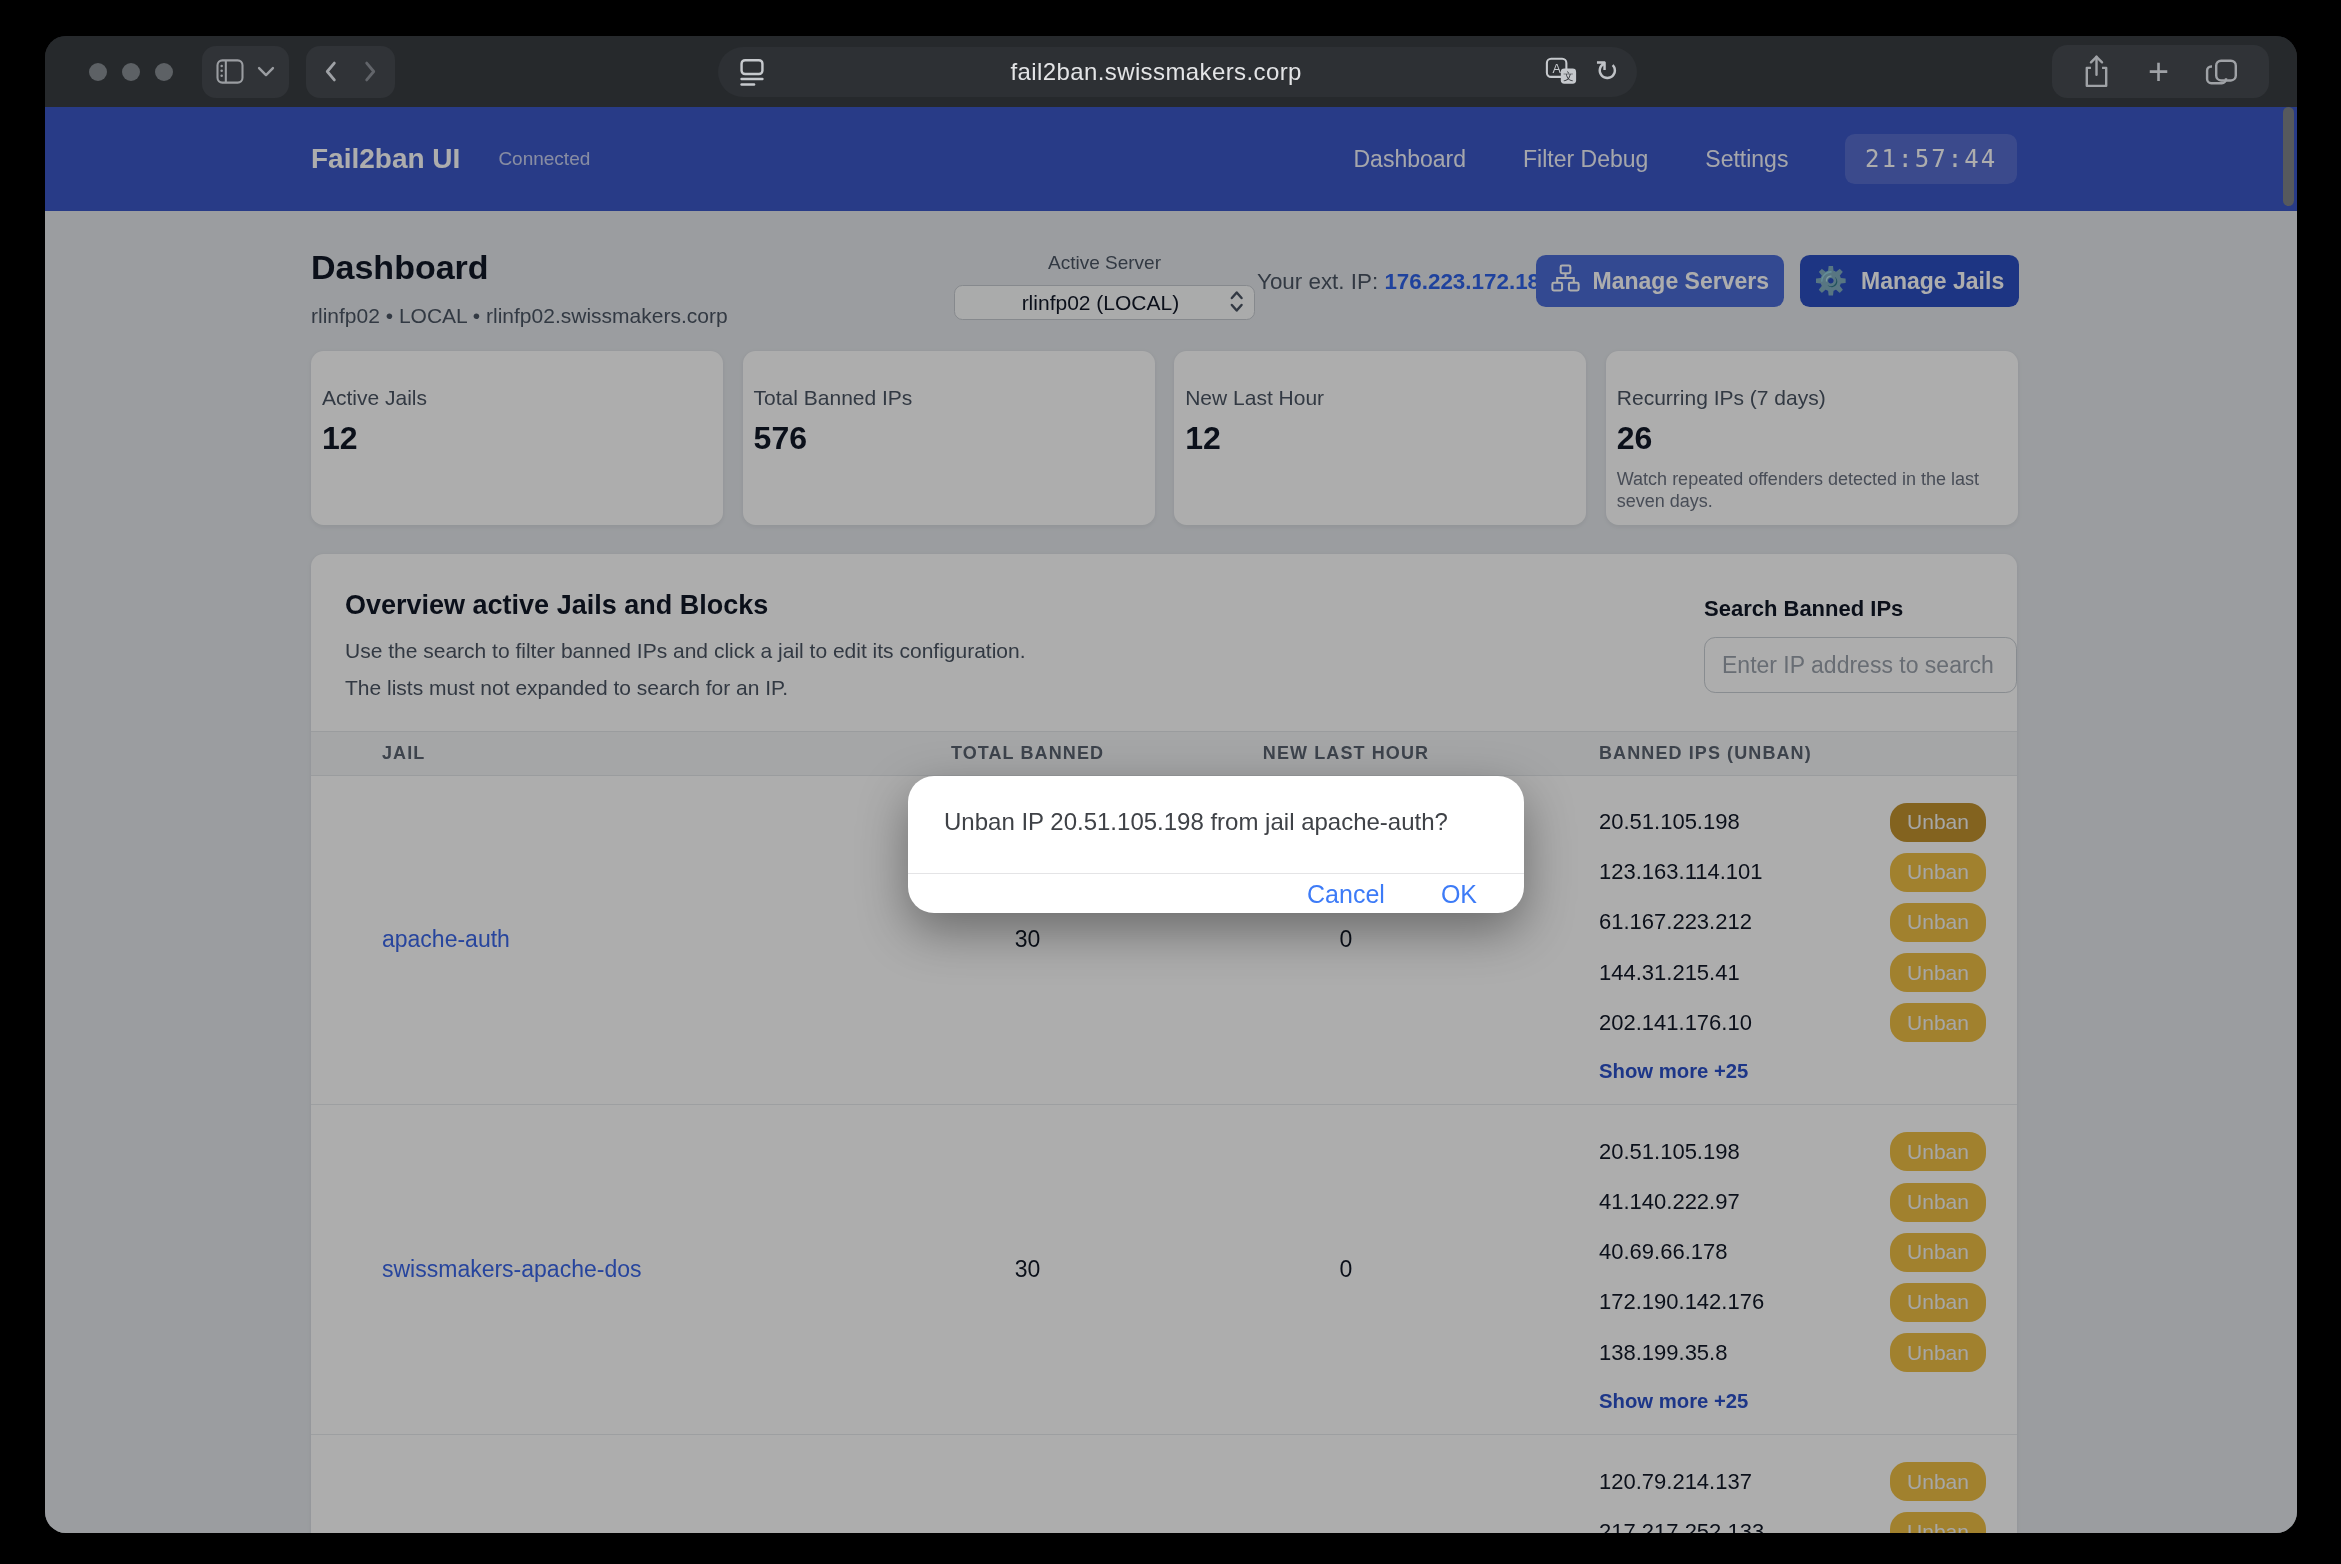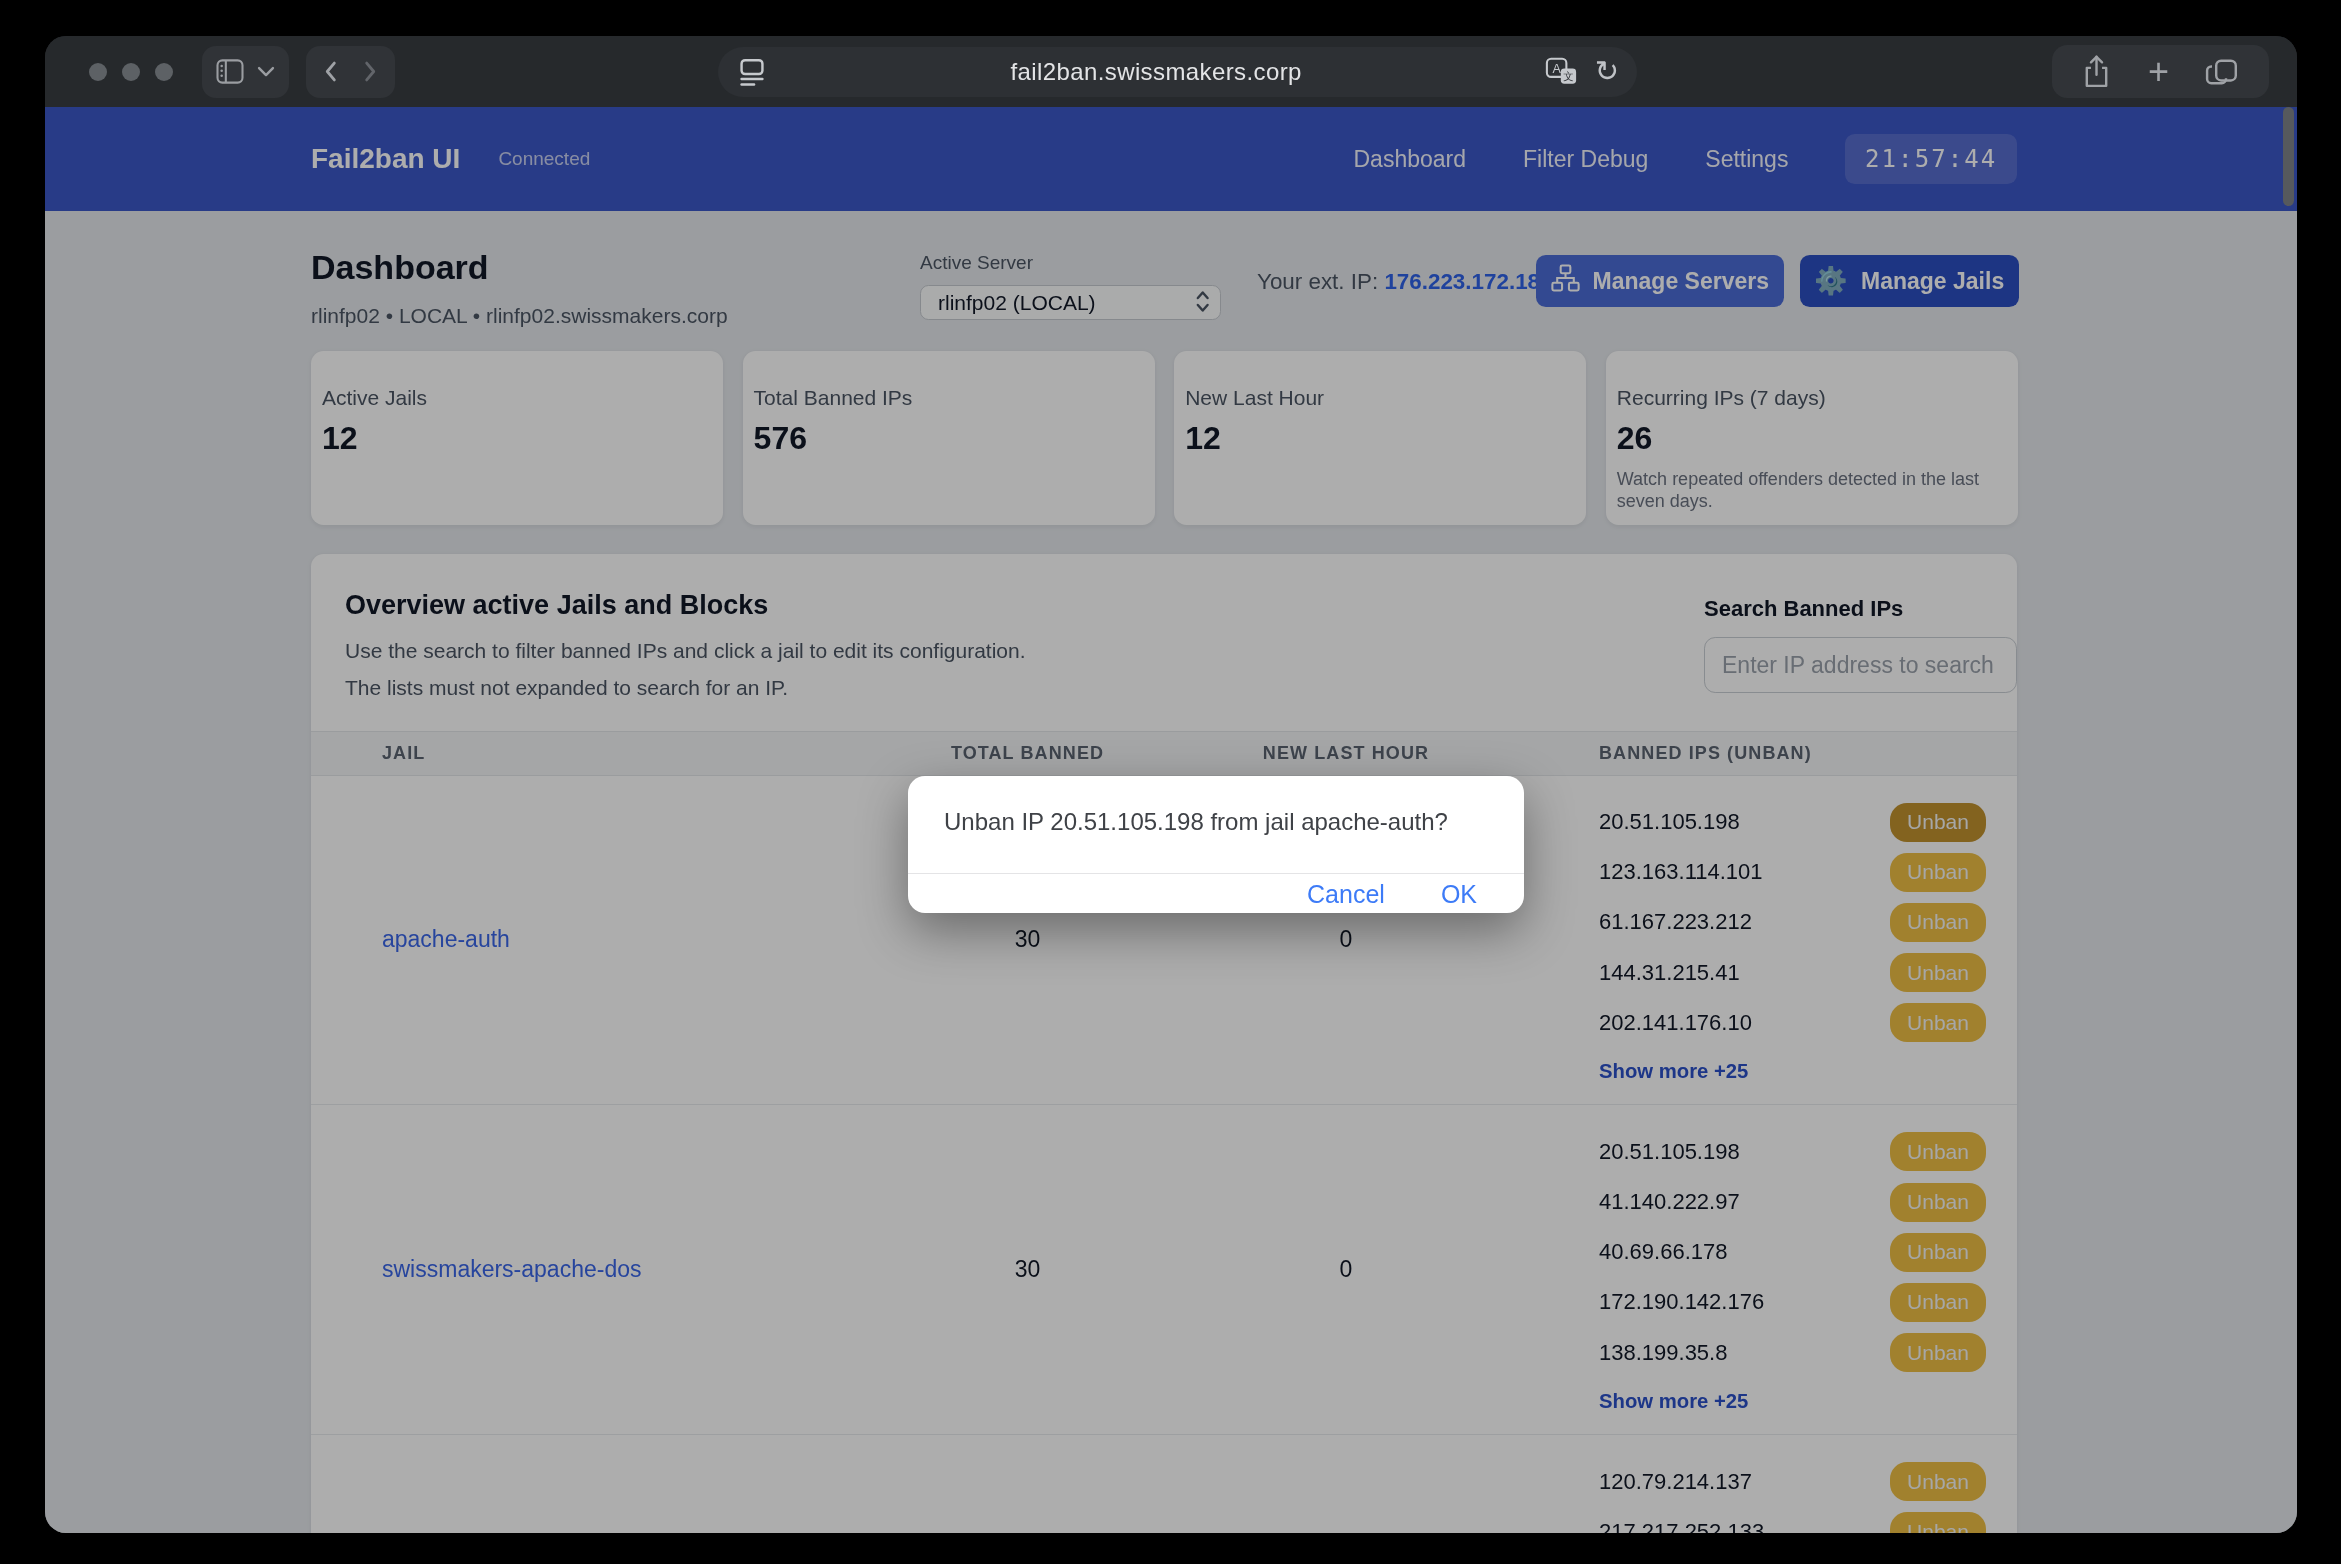--- a/index.html
+++ b/index.html
@@ -33,21 +33,21 @@
   .conn-status{color:rgba(255,255,255,.72);font-size:19px;margin-left:38px;}
   .nav-right{margin-left:auto;display:flex;align-items:center;gap:57px;}
   .nav-link{color:rgba(255,255,255,.94);font-size:23px;cursor:pointer;}
   .clock-pill{background:rgba(255,255,255,.14);border-radius:9.8px;padding:11.2px 19.6px;color:#fff;
               font-family:"DejaVu Sans Mono",monospace;font-size:24px;letter-spacing:2.1px;}
 
   .content{position:relative;width:1706px;margin-left:266px;}
   .page-header{position:relative;height:103px;margin-top:37px;}
   .page-title{font-size:34px;font-weight:bold;color:#111827;}
   .page-subtitle{margin-top:17px;font-size:21px;color:#4b5563;}
-  .server-block{position:absolute;left:609px;top:4.2px;}
+  .server-block{position:absolute;left:643px;top:4.2px;text-align:center;}
   .server-label{font-size:19px;color:#4b5563;}
   .server-select{margin-top:11.2px;width:301px;height:35px;background:#fbfcfd;border:1.4px solid #c6cad0;
                  border-radius:8.4px;display:flex;align-items:center;padding:0 9.8px 0 17px;cursor:pointer;}
   .server-select-text{flex:1;font-size:21px;color:#111827;}
   .extip{position:absolute;left:946px;top:21px;font-size:22.4px;color:#4b5563;}
   .extip b{color:#2f62e8;}
   .hdr-btn{position:absolute;top:7px;height:52px;border-radius:9.8px;display:flex;align-items:center;
            justify-content:center;gap:12.6px;color:#fff;font-size:23px;font-weight:600;cursor:pointer;}
   .btn-servers{left:1225px;width:248px;background:#4c6cd6;}
   .btn-jails{left:1489px;width:219px;background:#2b4fc2;}
@@ -91,21 +91,21 @@
   .unban-btn.pressed{background:#c1922f;}
   .show-more{margin-top:18px;font-size:20.3px;font-weight:bold;color:#2b50c9;cursor:pointer;}
 
   
   .dimmer{position:absolute;inset:0;background:rgba(0,0,0,.32);z-index:20;}
   .scroll-thumb{position:absolute;top:0;right:2.8px;width:11.2px;height:99px;border-radius:6.3px;
                 background:#56595d;z-index:30;}
 
   
   .dialog{position:absolute;left:863px;top:740px;width:616px;height:137px;background:#fff;
-          border-radius:17px;z-index:40;box-shadow:0 18px 49px rgba(0,0,0,.38);}
+          border-radius:26px;z-index:40;box-shadow:0 18px 49px rgba(0,0,0,.38);}
   .dialog-msg{padding:32px 36px 0 36px;font-size:24px;color:#3f4247;}
   .dialog-div{position:absolute;left:0;right:0;top:97px;height:1.4px;background:#e4e4e6;}
   .dialog-actions{position:absolute;left:0;right:0;top:99px;bottom:0;display:flex;align-items:center;
                   justify-content:flex-end;gap:56px;padding-right:47px;}
   .dialog-btn{font-size:25px;color:#3d7bf7;cursor:pointer;}
 </style>
 </head>
 <body>
 
 <div class="stage">

